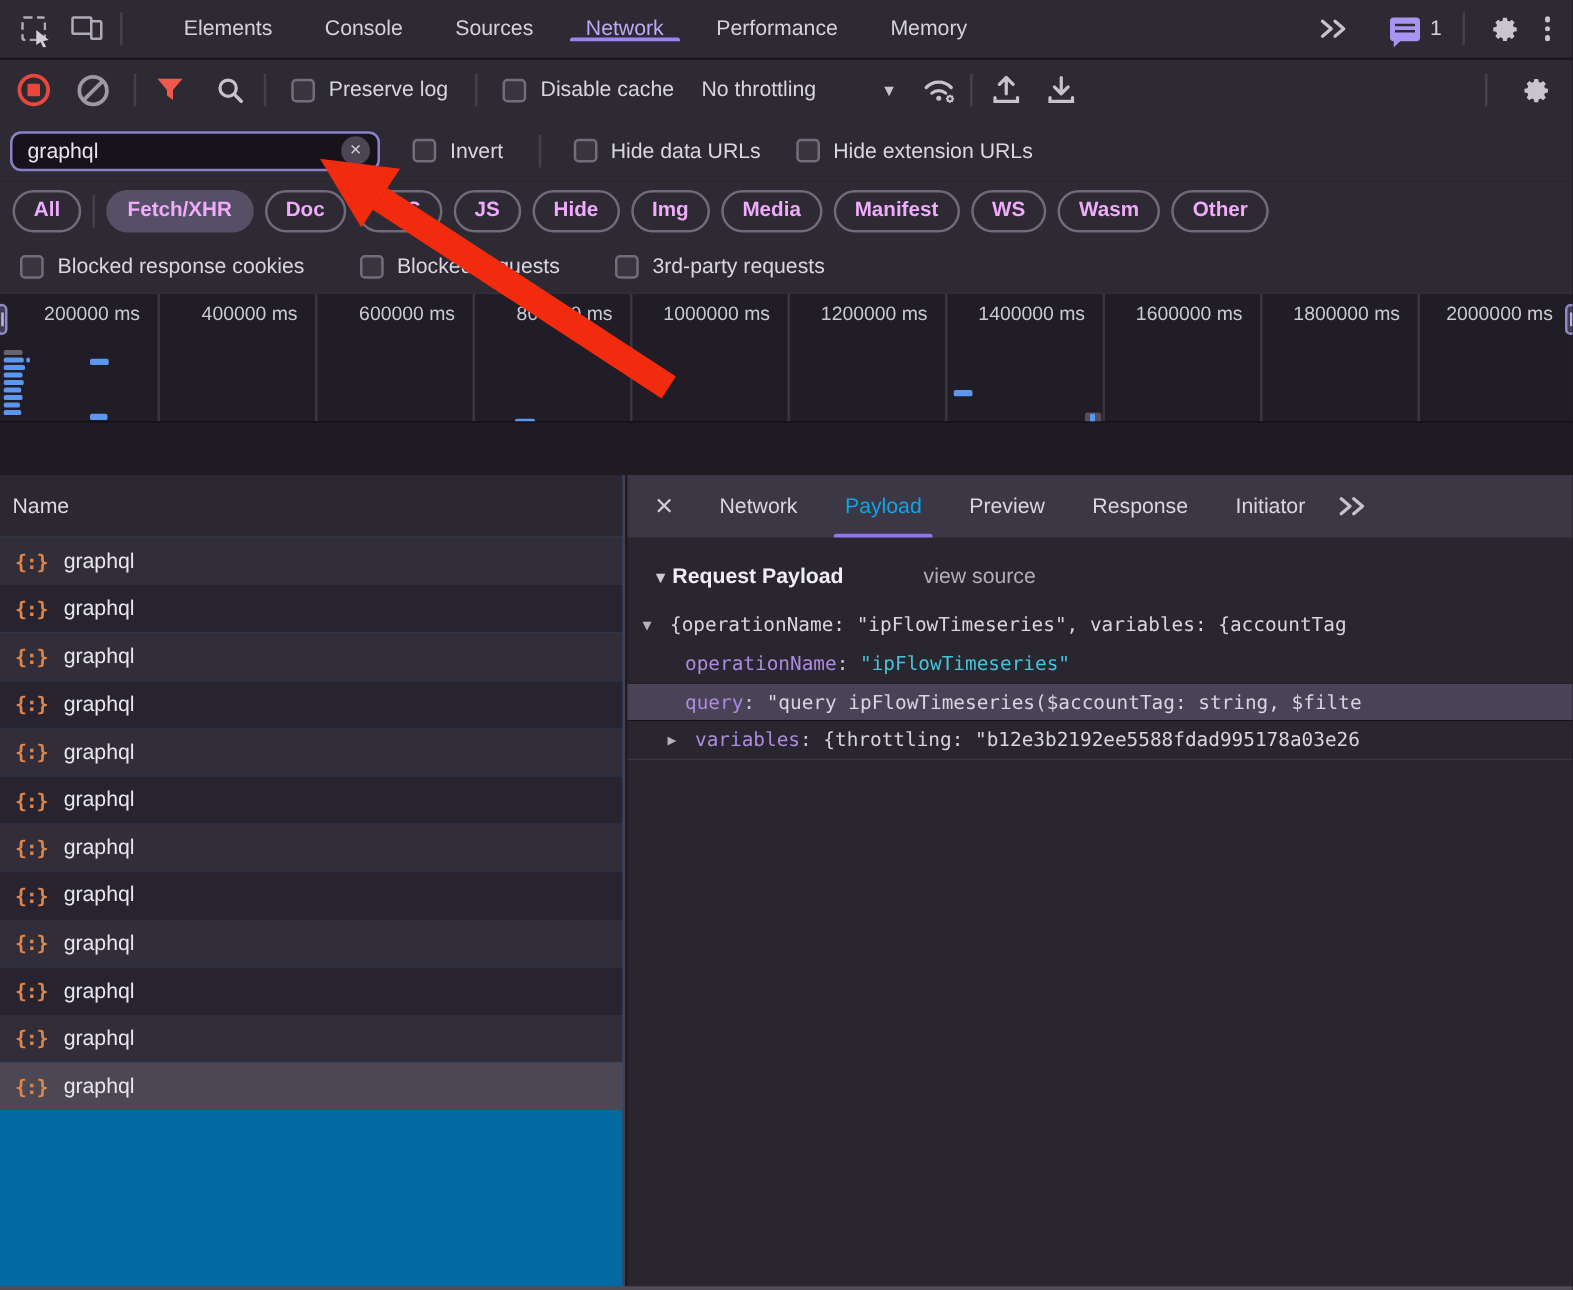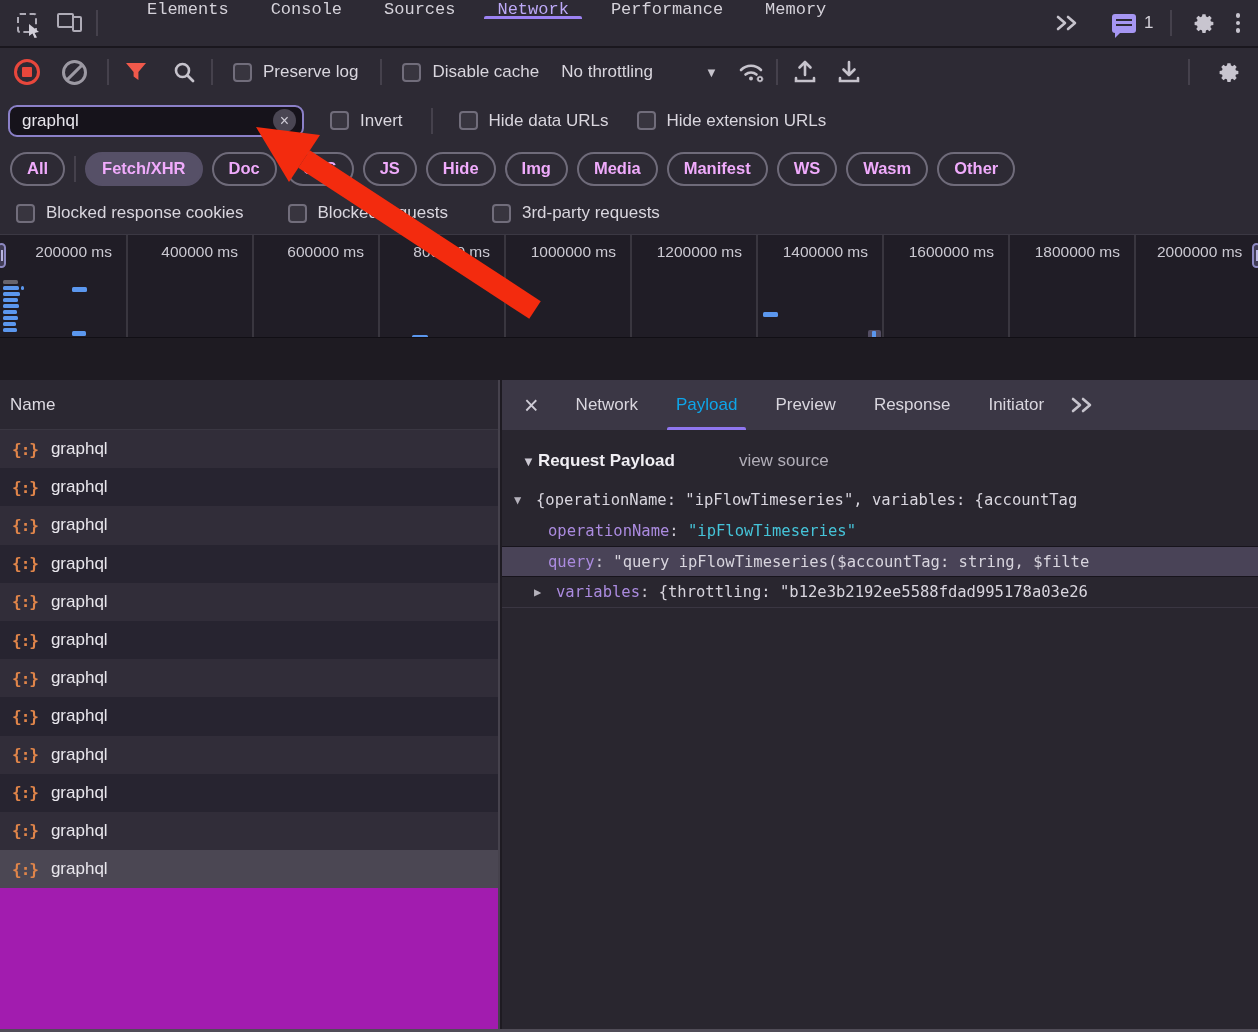--- a/index.html
+++ b/index.html
@@ -15,21 +15,21 @@
               width:34px; height:34px; border-radius:4px; }
   #inspect-ico { margin-left:10px; position:relative; }
   #inspect-ico .dash { width:20px; height:20px; border:2px dashed #aeabb6; border-radius:3px; }
   #inspect-ico svg { position:absolute; right:2px; bottom:2px; }
   #device-ico { margin-left:8px; position:relative; width:34px; height:34px; }
   #device-ico .r1 { position:absolute; left:5px; top:7px; width:17px; height:15px;
                     border:2.5px solid #aeabb6; border-radius:2px; }
   #device-ico .r2 { position:absolute; right:4px; top:10px; width:10px; height:16px;
                     border:2.5px solid #aeabb6; border-radius:2px; background:#2d2a34; }
   .vsep { width:2px; height:26px; background:#45414c; margin:0 10px; }
-  #top-tabs { display:flex; align-items:flex-start; height:100%; margin-left:18px;font-family:Liberation Mono, monospace; }
+  #top-tabs { display:flex; align-items:center; height:100%; margin-left:18px; }
   .top-tab { display:flex; align-items:center; padding:0 21px; font-size:17px;
              color:#d5d2da; position:relative; cursor:default; }
   .top-tab.sel { color:#bda9f7; }
   .top-tab.sel::after { content:""; position:absolute; left:8px; right:8px; bottom:0;
                         height:3px; background:#9c82f3; border-radius:2px 2px 0 0; }
   #tabbar-right { margin-left:auto; display:flex; align-items:center; gap:6px; padding-right:10px; }
   .chev2 { display:inline-flex; align-items:center; }
   #msg-group { display:flex; align-items:center; gap:8px; margin-left:26px; }
   #msg-bubble { position:relative; width:24px; height:19px; background:#a696f2; border-radius:3px; }
   #msg-bubble::after { content:""; position:absolute; left:3px; bottom:-5px;
@@ -88,21 +88,21 @@
   .gridline { position:absolute; top:0; bottom:0; width:1.5px; background:#39363f; }
   .tick-label { position:absolute; top:8px; font-size:15.5px; color:#cbc9d2; white-space:nowrap; }
   .wf-bar { position:absolute; border-radius:1.5px; }
   #tl-marker-box { position:absolute; background:#534d63; border-radius:2px; }
   #tl-marker { position:absolute; background:#5b97ee; border-radius:1px; }
   .tl-pill { position:absolute; width:9px; height:25px; background:#403c55;
              border:2px solid #8d89c1; border-radius:5px; }
   .tl-pill i { display:block; width:2px; height:11px; background:#b9b5e0; margin:5px auto 0; }
 
   
-  #left-panel { left:0; top:380px; width:500px; height:652px; background:#a21caf;
+  #left-panel { left:0; top:380px; width:500px; height:652px; background:#0369a1;
                 border-right:2px solid #46424d; }
   #name-header { height:50px; background:#2b2832; border-bottom:1px solid #3a3742;
                  display:flex; align-items:center; padding-left:10px;
                  font-size:17px; color:#dddae2; }
   .req-row { height:38.2px; display:flex; align-items:center; padding-left:12px; gap:13px; }
   .req-row.odd { background:#312d39; }
   .req-row.even { background:#272430; }
   .req-row.sel { background:#4b4753; }
   .json-ico { font-family:"DejaVu Sans Mono", monospace; font-size:16px; font-weight:700;
               color:#e0854a; letter-spacing:-1px; }

